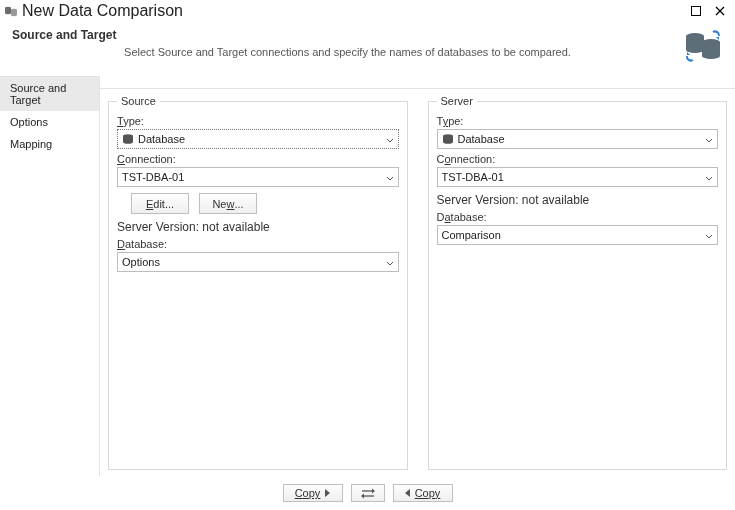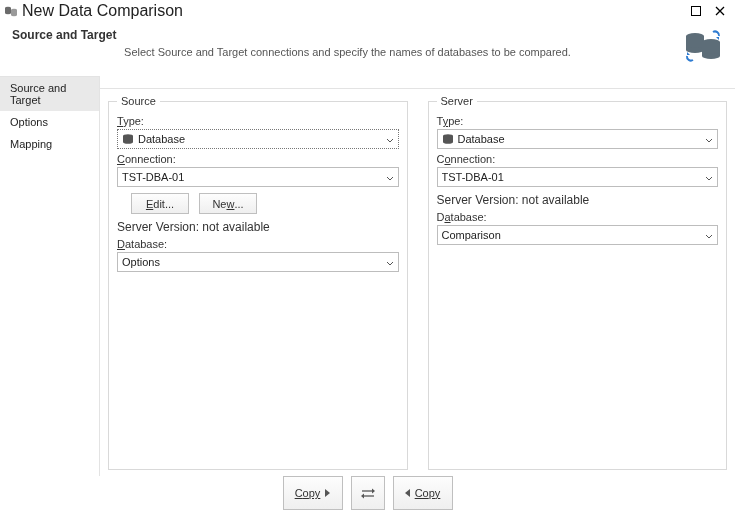--- a/index.html
+++ b/index.html
@@ -41,21 +41,21 @@
   .combo .val { flex:1 1 auto; font-size:11px; color:#222; overflow:hidden; text-overflow:ellipsis; white-space:nowrap; }
   .combo .caret { position:absolute; right:4px; top:50%; transform:translateY(-50%); width:8px; height:8px; }
 
   .btnrow { display:flex; gap:10px; margin-top:6px; padding-left:14px; }
   .btn { min-width:58px; height:21px; border:1px solid #bfbfbf; background:linear-gradient(#fdfdfd,#efefef); font-size:11px; color:#333; display:inline-flex; align-items:center; justify-content:center; padding:0 10px; cursor:pointer; }
 
   .status { font-size:12px; color:#333; margin-top:6px; }
 
   
   .footer { height:34px; display:flex; align-items:center; justify-content:center; gap:8px; }
-  .footer .btn { min-width:60px; height:34px;text-decoration:underline; }
+  .footer .btn { min-width:60px; height:18px;text-decoration:underline; }
   .footer .btn.icon-only { min-width:34px; padding:0; }
   .tri { display:inline-block; width:0; height:0; }
   .tri.r { border-top:4px solid transparent; border-bottom:4px solid transparent; border-left:5px solid #555; margin-left:5px; }
   .tri.l { border-top:4px solid transparent; border-bottom:4px solid transparent; border-right:5px solid #555; margin-right:5px; }
 
   svg { overflow:visible; }
 </style>
 </head>
 <body>
 

